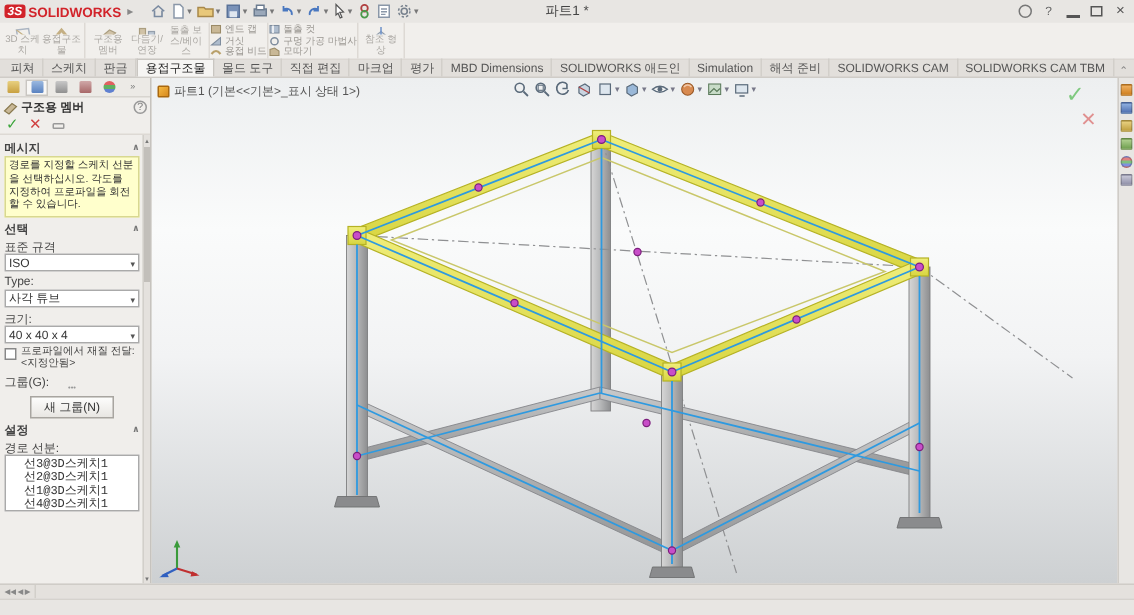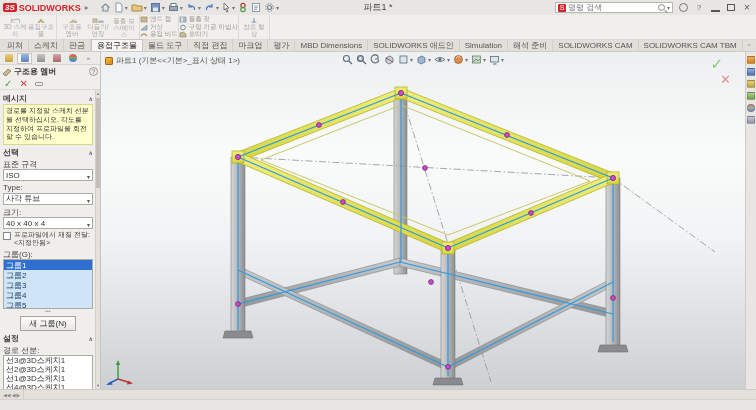--- a/index.html
+++ b/index.html
@@ -63,21 +63,21 @@
   .chkrow{display:flex;gap:3px;margin:2px 0;align-items:flex-start;line-height:1.15;color:#444;}
   .chk{width:8px;height:8px;border:1px solid #888;background:#fff;flex:0 0 auto;font-size:7px;line-height:7px;text-align:center;color:#222;margin-top:1px;}
   .listbox{background:#fff;border:1px solid #aaa;margin:1px 0;overflow:hidden;}
   .groups-list{height:50px;}
   .li{height:10px;display:flex;align-items:center;padding:0 2px;white-space:nowrap;}
   .li.selmain{background:#2f6fd0;color:#fff;}
   .li.sel{background:#cfe4f7;color:#1a3a5c;}
   .grip{text-align:center;color:#999;font-size:5px;height:4px;line-height:3px;}
   .btn{display:block;margin:2px auto;border:1px solid #a8a5a0;background:linear-gradient(#fdfdfc,#e8e6e2);padding:1px 8px;font-size:8px;color:#333;}
   .path-list{height:38px;}
-  .pl{height:9px;display:flex;align-items:center;padding:0 2px;white-space:nowrap;color:#333;}
+  .pl{height:9px;display:flex;align-items:center;padding:0 12px;white-space:nowrap;color:#333;font-family:Liberation Mono, monospace;}
   .pm-scroll{position:absolute;top:38px;bottom:0;right:0;width:5px;background:#e4e1dd;border-left:1px solid #d2cfca;}
   .pm-scroll .thumb{position:absolute;top:8px;left:0;right:0;height:90px;background:#c2bfba;}
   .pm-scroll .arr{position:absolute;left:0;right:0;text-align:center;font-size:4px;color:#777;}
 
   
   .graphics{position:absolute;top:52px;bottom:21px;left:101px;right:11px;background:linear-gradient(180deg,#edeff0 0%,#fafbfb 30%,#f2f3f4 55%,#cdd0d2 100%);z-index:10;overflow:hidden;}
   .breadcrumb{position:absolute;top:3px;left:4px;display:flex;align-items:center;gap:3px;font-size:8px;color:#555;z-index:12;}
   .bc-icon{width:8px;height:8px;background:linear-gradient(135deg,#f4b942,#d88a1e);border:1px solid #a9680f;border-radius:1px;}
   .headsup{position:absolute;top:2px;left:50%;transform:translateX(-50%);display:flex;align-items:center;gap:3px;z-index:12;}
   .hu{display:flex;align-items:center;gap:1px;color:#667;}
@@ -177,26 +177,20 @@
     <span class="qbtn">
         <svg width="11" height="11">
           <circle cx="5.5" cy="5.5" r="2" fill="none" stroke="#78828e" stroke-width="1.1"></circle>
           <circle cx="5.5" cy="5.5" r="3.8" fill="none" stroke="#78828e" stroke-width="1" stroke-dasharray="1.6 1.4"></circle>
         </svg>
         <span class="car">▾</span>
       </span>
   </div>
   <div class="doc-title">파트1 *</div>
   <div class="tbright">
-    <div class="searchbox">
-      <span class="slogo">S</span>
-      <input placeholder="명령 검색" style="">
-      <span class="mag"></span>
-      <span class="car" style="font-size:6px;color:#777">▾</span>
-    </div>
     <span class="tbicon">
         <span class="login-ic"></span>
       </span>
     <span class="tbicon">?</span>
     <span class="tbicon">
         <span class="win-min"></span>
       </span>
     <span class="tbicon">
         <span class="win-res"></span>
       </span>
@@ -368,27 +362,20 @@
     <div class="flabel">크기:</div>
     <div class="dropdown">
         <span>40 x 40 x 4</span>
         <span class="car">▾</span>
       </div>
     <div class="chkrow" style="font-size:7px;">
       <span class="chk"></span>
       <span>프로파일에서 재질 전달: &lt;지정안됨&gt;</span>
     </div>
     <div class="flabel">그룹(G):</div>
-    <div class="listbox groups-list">
-      <div class="li selmain">그룹1</div>
-      <div class="li sel">그룹2</div>
-      <div class="li sel">그룹3</div>
-      <div class="li sel">그룹4</div>
-      <div class="li sel">그룹5</div>
-    </div>
     <div class="grip">•••</div>
     <button class="btn">새 그룹(N)</button>
 
     <div class="sect-h">
         <span>설정</span>
         <span class="car">∧</span>
       </div>
     <div class="flabel">경로 선분:</div>
     <div class="listbox path-list">
       <div class="pl">선3@3D스케치1</div>

